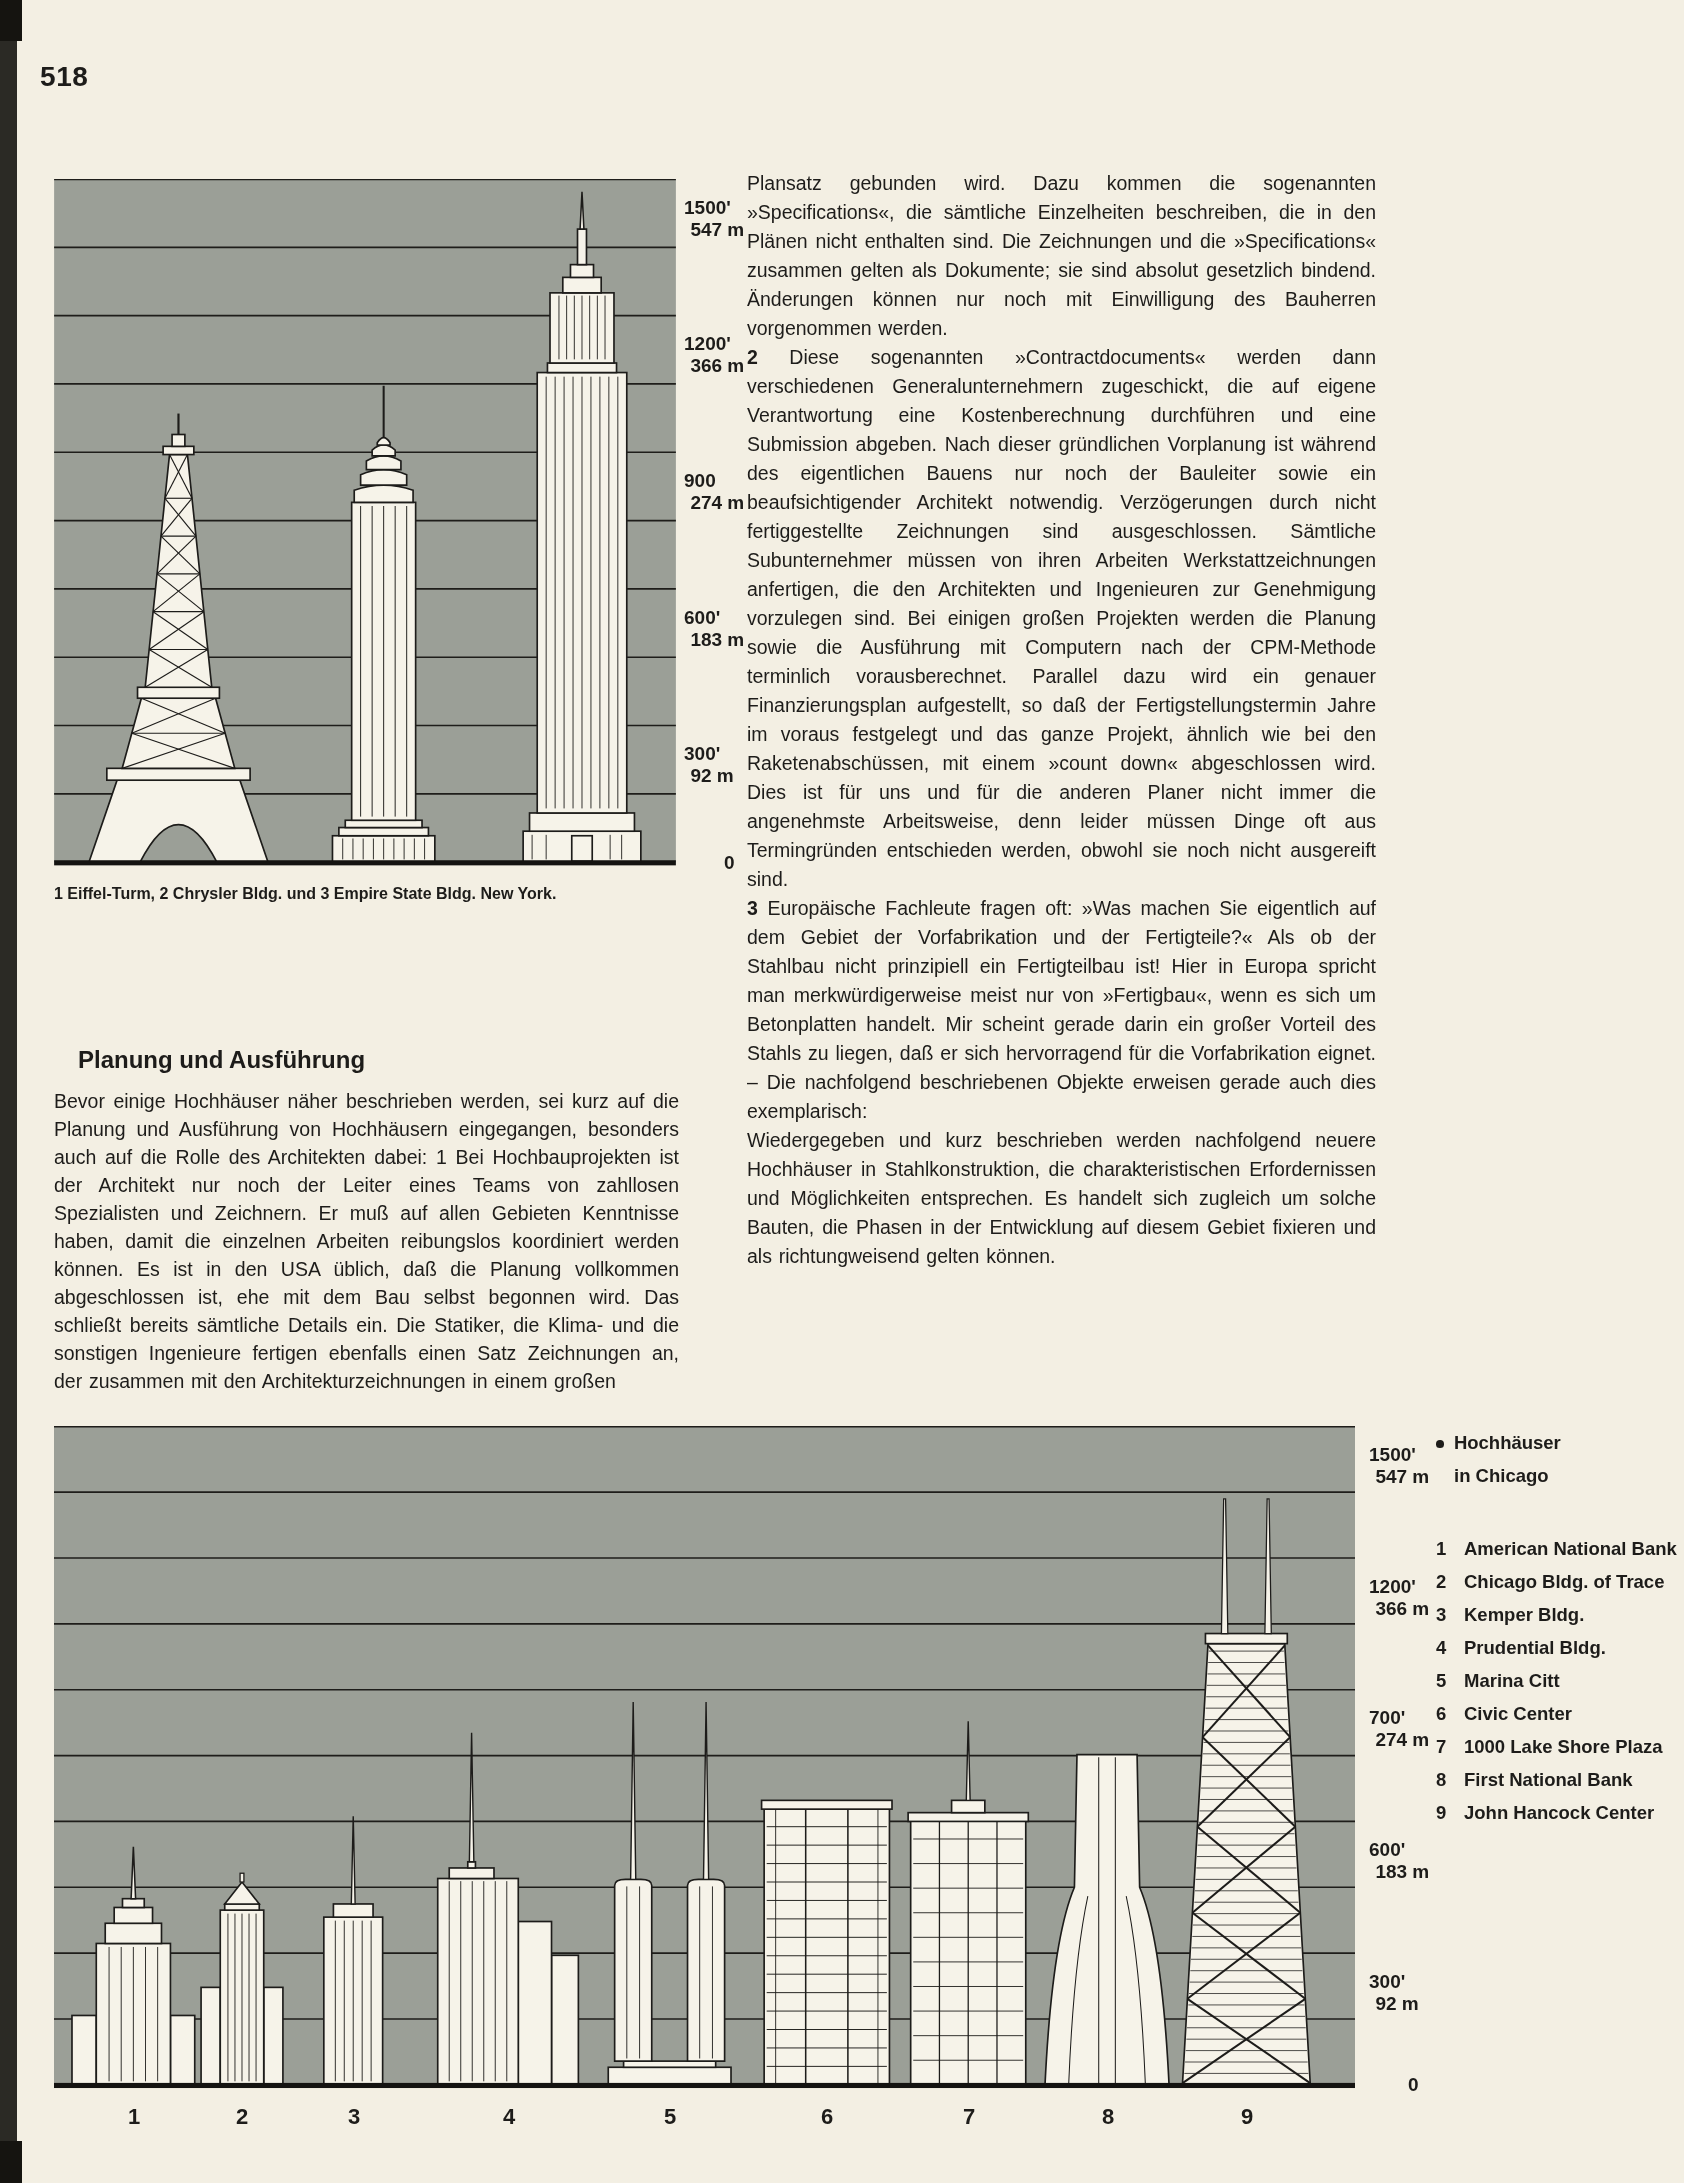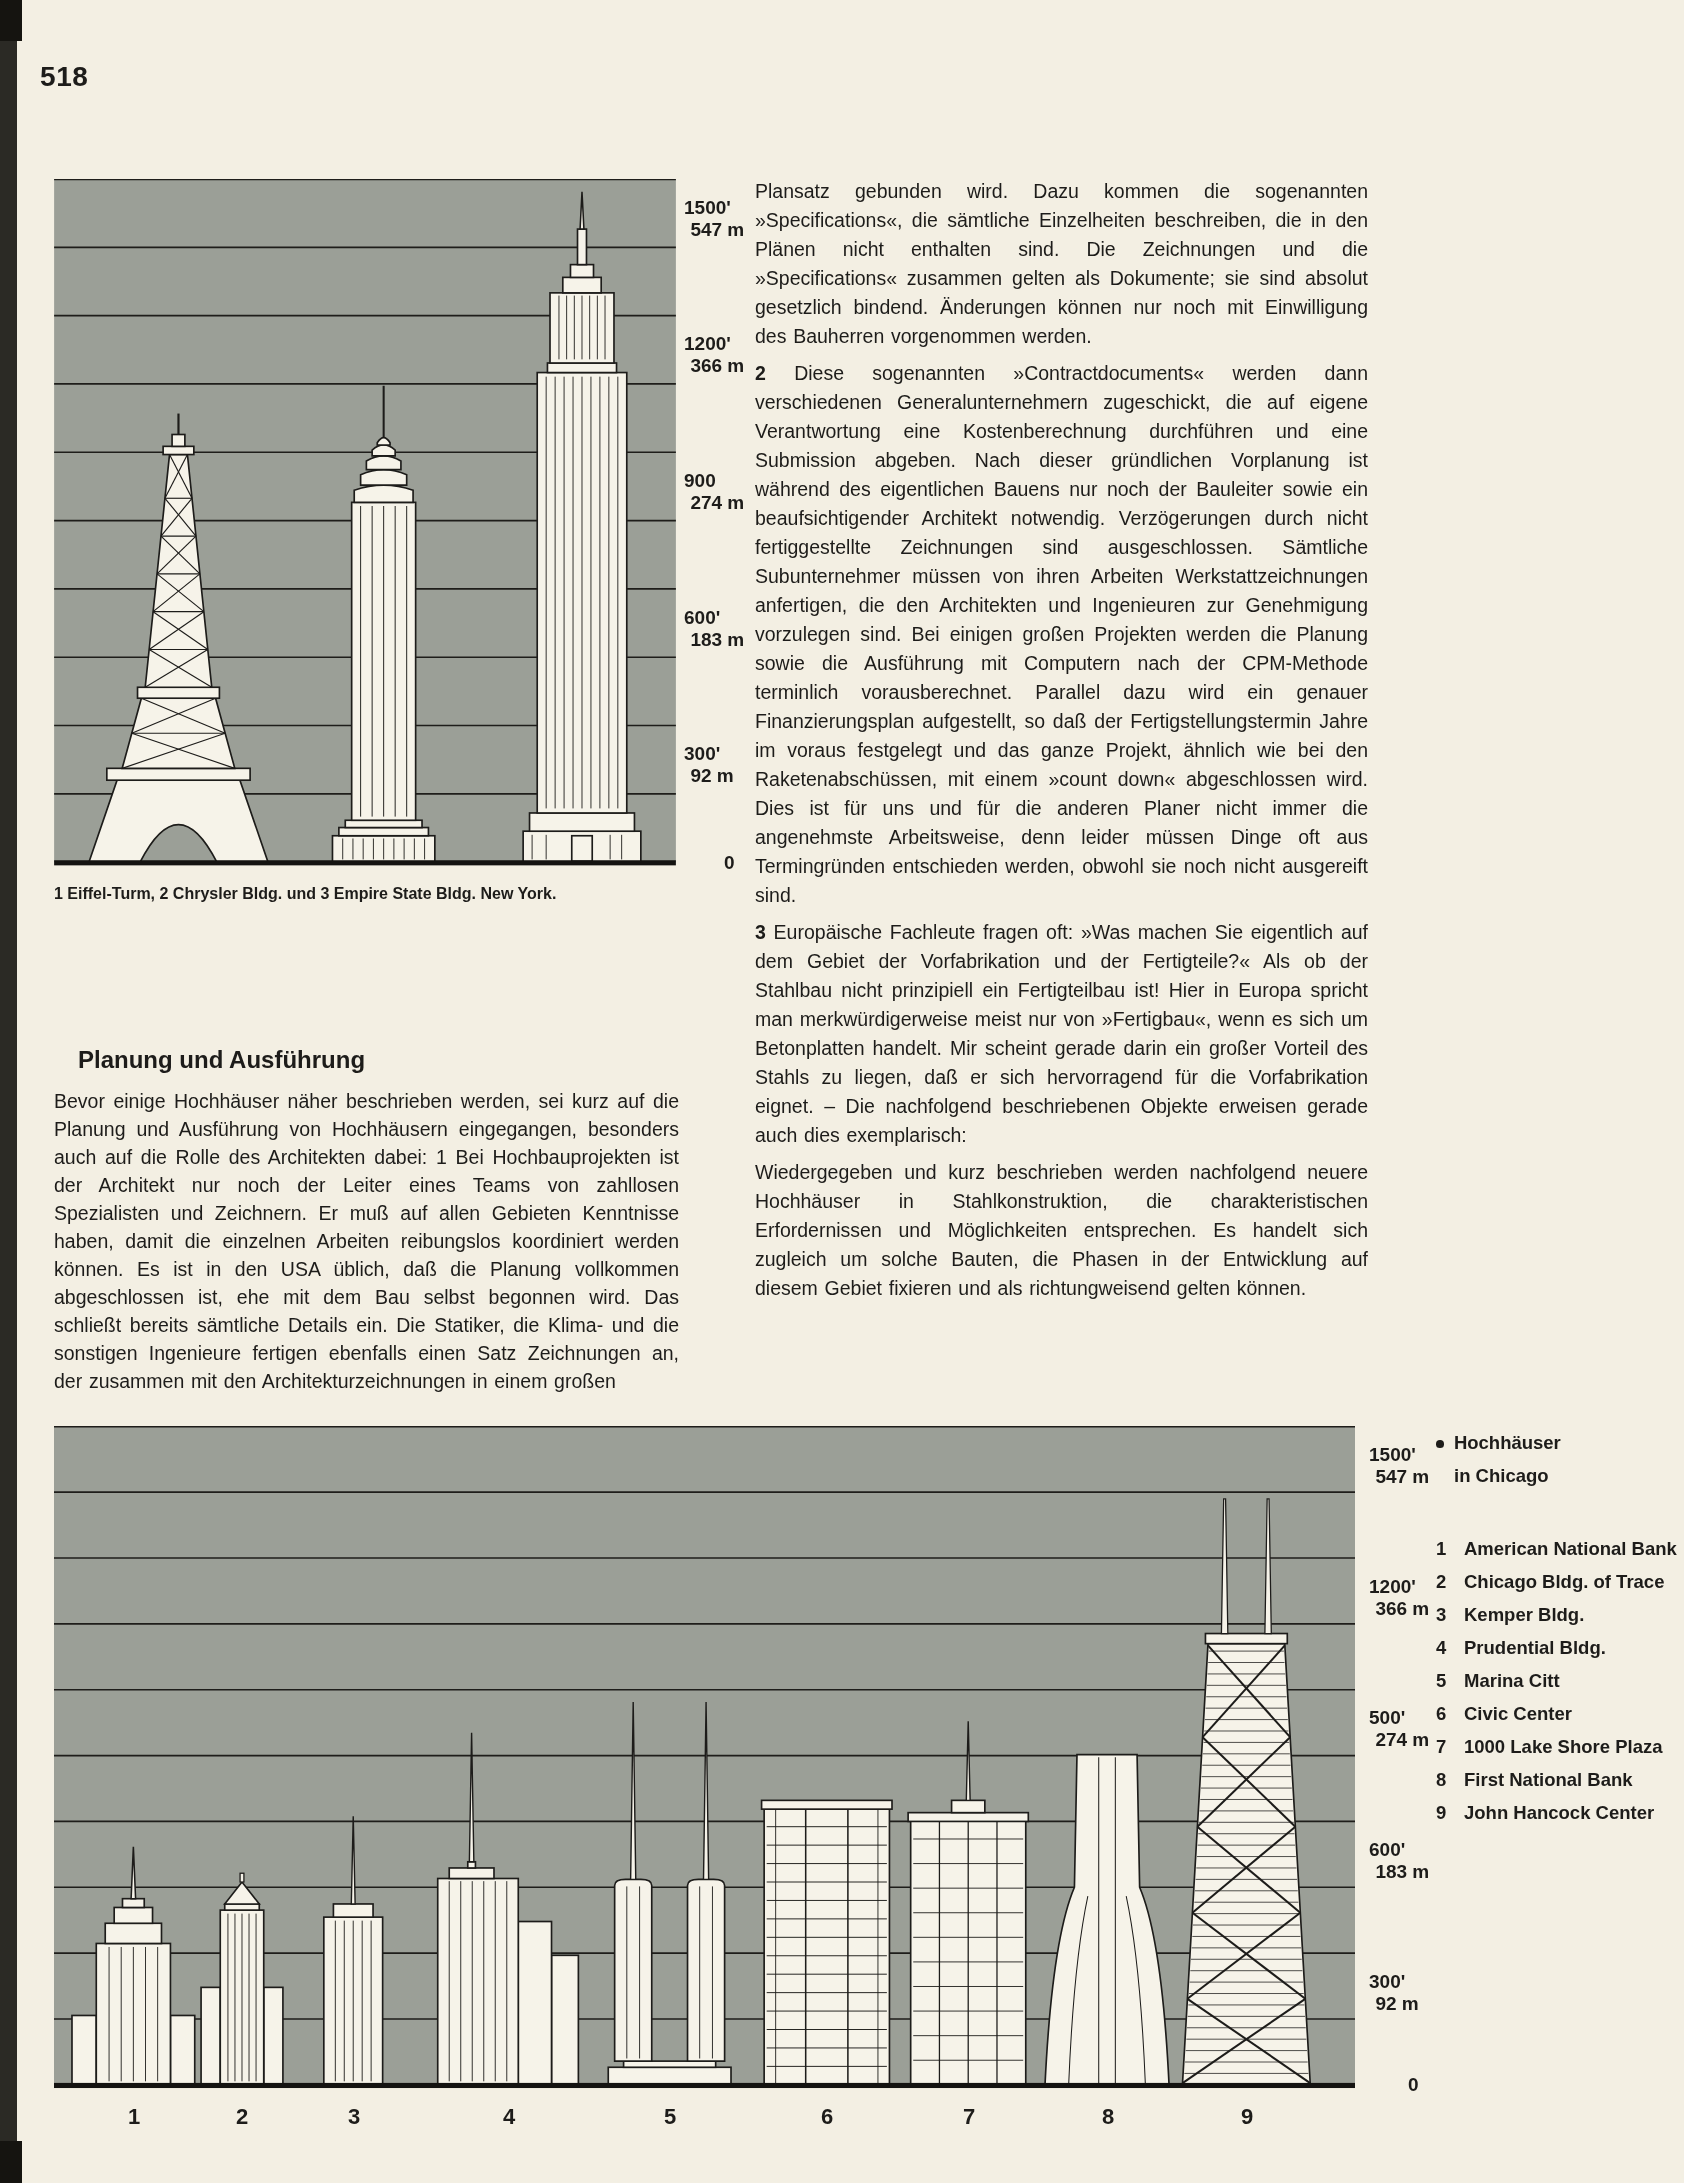--- a/index.html
+++ b/index.html
@@ -12,21 +12,21 @@
   .abs{position:absolute;}
   #book-edge{left:0;top:0;width:16.6px;height:2183px;background:#2b2a25;}
   #book-edge-top{left:0;top:0;width:22px;height:41px;background:#151410;}
   #book-edge-bot{left:0;top:2141px;width:22px;height:42px;background:#151410;}
   #page-number{left:40px;top:61px;font-size:28px;font-weight:bold;letter-spacing:0.6px;}
   .axis-label{position:absolute;font-size:19px;font-weight:bold;white-space:nowrap;line-height:22px;margin-top:14px;}
   .axis-label .m{display:block;padding-left:6.4px;font-weight:bold;}
   .caption{left:54px;top:885px;width:627px;font-size:16px;font-weight:bold;}
   #left-heading{left:78px;top:1046px;font-size:24px;font-weight:bold;}
   .coltext{font-size:19.5px;line-height:29px;text-align:justify;word-spacing:1.3px;}
-  .coltext p{margin:8px;}
+  .coltext p{margin:0;}
   #left-para{left:54px;top:1087px;width:625px;line-height:28px;}
   #right-col{left:747px;top:169px;width:629px;}
   #right-heading{margin:20.5px 0 16.6px 0;text-align:center;font-size:19px;font-weight:bold;letter-spacing:0.3px;}
   .lead{font-weight:bold;}
   .legend{position:absolute;font-size:18.5px;font-weight:600;line-height:33px;white-space:nowrap;}
   .legend .bullet{display:inline-block;width:7.7px;height:7.7px;border-radius:50%;background:#1d1c1a;margin-right:10.2px;vertical-align:middle;}
   .legend .indent{padding-left:18px;}
   .legend ol{list-style:none;margin:40px 0 0 0;padding:0;}
   .legend ol li span.n{display:inline-block;width:28px;}
   .bldg-num{position:absolute;font-size:22px;font-weight:bold;transform:translateX(-50%);}
@@ -342,21 +342,21 @@
       <line x1="1933.5551119402985" y1="486.15999999999997" x2="1804.9182960199005" y2="342.64666666666665" stroke="#1d1c1a" stroke-width="3.2"></line>
       <rect x="1801.0774999999999" y="324.1066666666667" width="128" height="15.793333333333294" fill="#f6f3e9" stroke="#1d1c1a" stroke-width="2.6"></rect>
       <polygon points="1826.0774999999999,324.1066666666667 1829.5774999999999,113.30000000000007 1832.5774999999999,113.30000000000007 1836.0774999999999,324.1066666666667" fill="#f6f3e9" stroke="#1d1c1a" stroke-width="2"></polygon>
       <polygon points="1894.0774999999999,324.1066666666667 1897.5774999999999,113.30000000000007 1900.5774999999999,113.30000000000007 1904.0774999999999,324.1066666666667" fill="#f6f3e9" stroke="#1d1c1a" stroke-width="2"></polygon>
     </g>
     <rect x="0" y="1027" width="2035" height="8" fill="#141311"></rect>
   </svg>
 <div id="axis-bottom">
     <div class="axis-label" style="left: 1369px; top: 1430px;"><span>1500'</span><span class="m">547 m</span></div>
     <div class="axis-label" style="left: 1369px; top: 1562px;"><span>1200'</span><span class="m">366 m</span></div>
-    <div class="axis-label" style="left: 1369px; top: 1693px;"><span>500'</span><span class="m">274 m</span></div>
+    <div class="axis-label" style="left: 1369px; top: 1693px;"><span>700'</span><span class="m">274 m</span></div>
     <div class="axis-label" style="left: 1369px; top: 1825px;"><span>600'</span><span class="m">183 m</span></div>
     <div class="axis-label" style="left: 1369px; top: 1957px;"><span>300'</span><span class="m">92 m</span></div>
     <div class="axis-label" style="left: 1408px; top: 2060px;">0</div>
   </div>
 <div id="legend" class="legend" style="left:1436px;top:1426px;">
   <div><span class="bullet"></span><span>Hochhäuser</span></div>
   <div class="indent">in Chicago</div>
   <ol id="legend-list">
       <li><span class="n">1</span><span>American National Bank</span></li>
       <li><span class="n">2</span><span>Chicago Bldg. of Trace</span></li>

